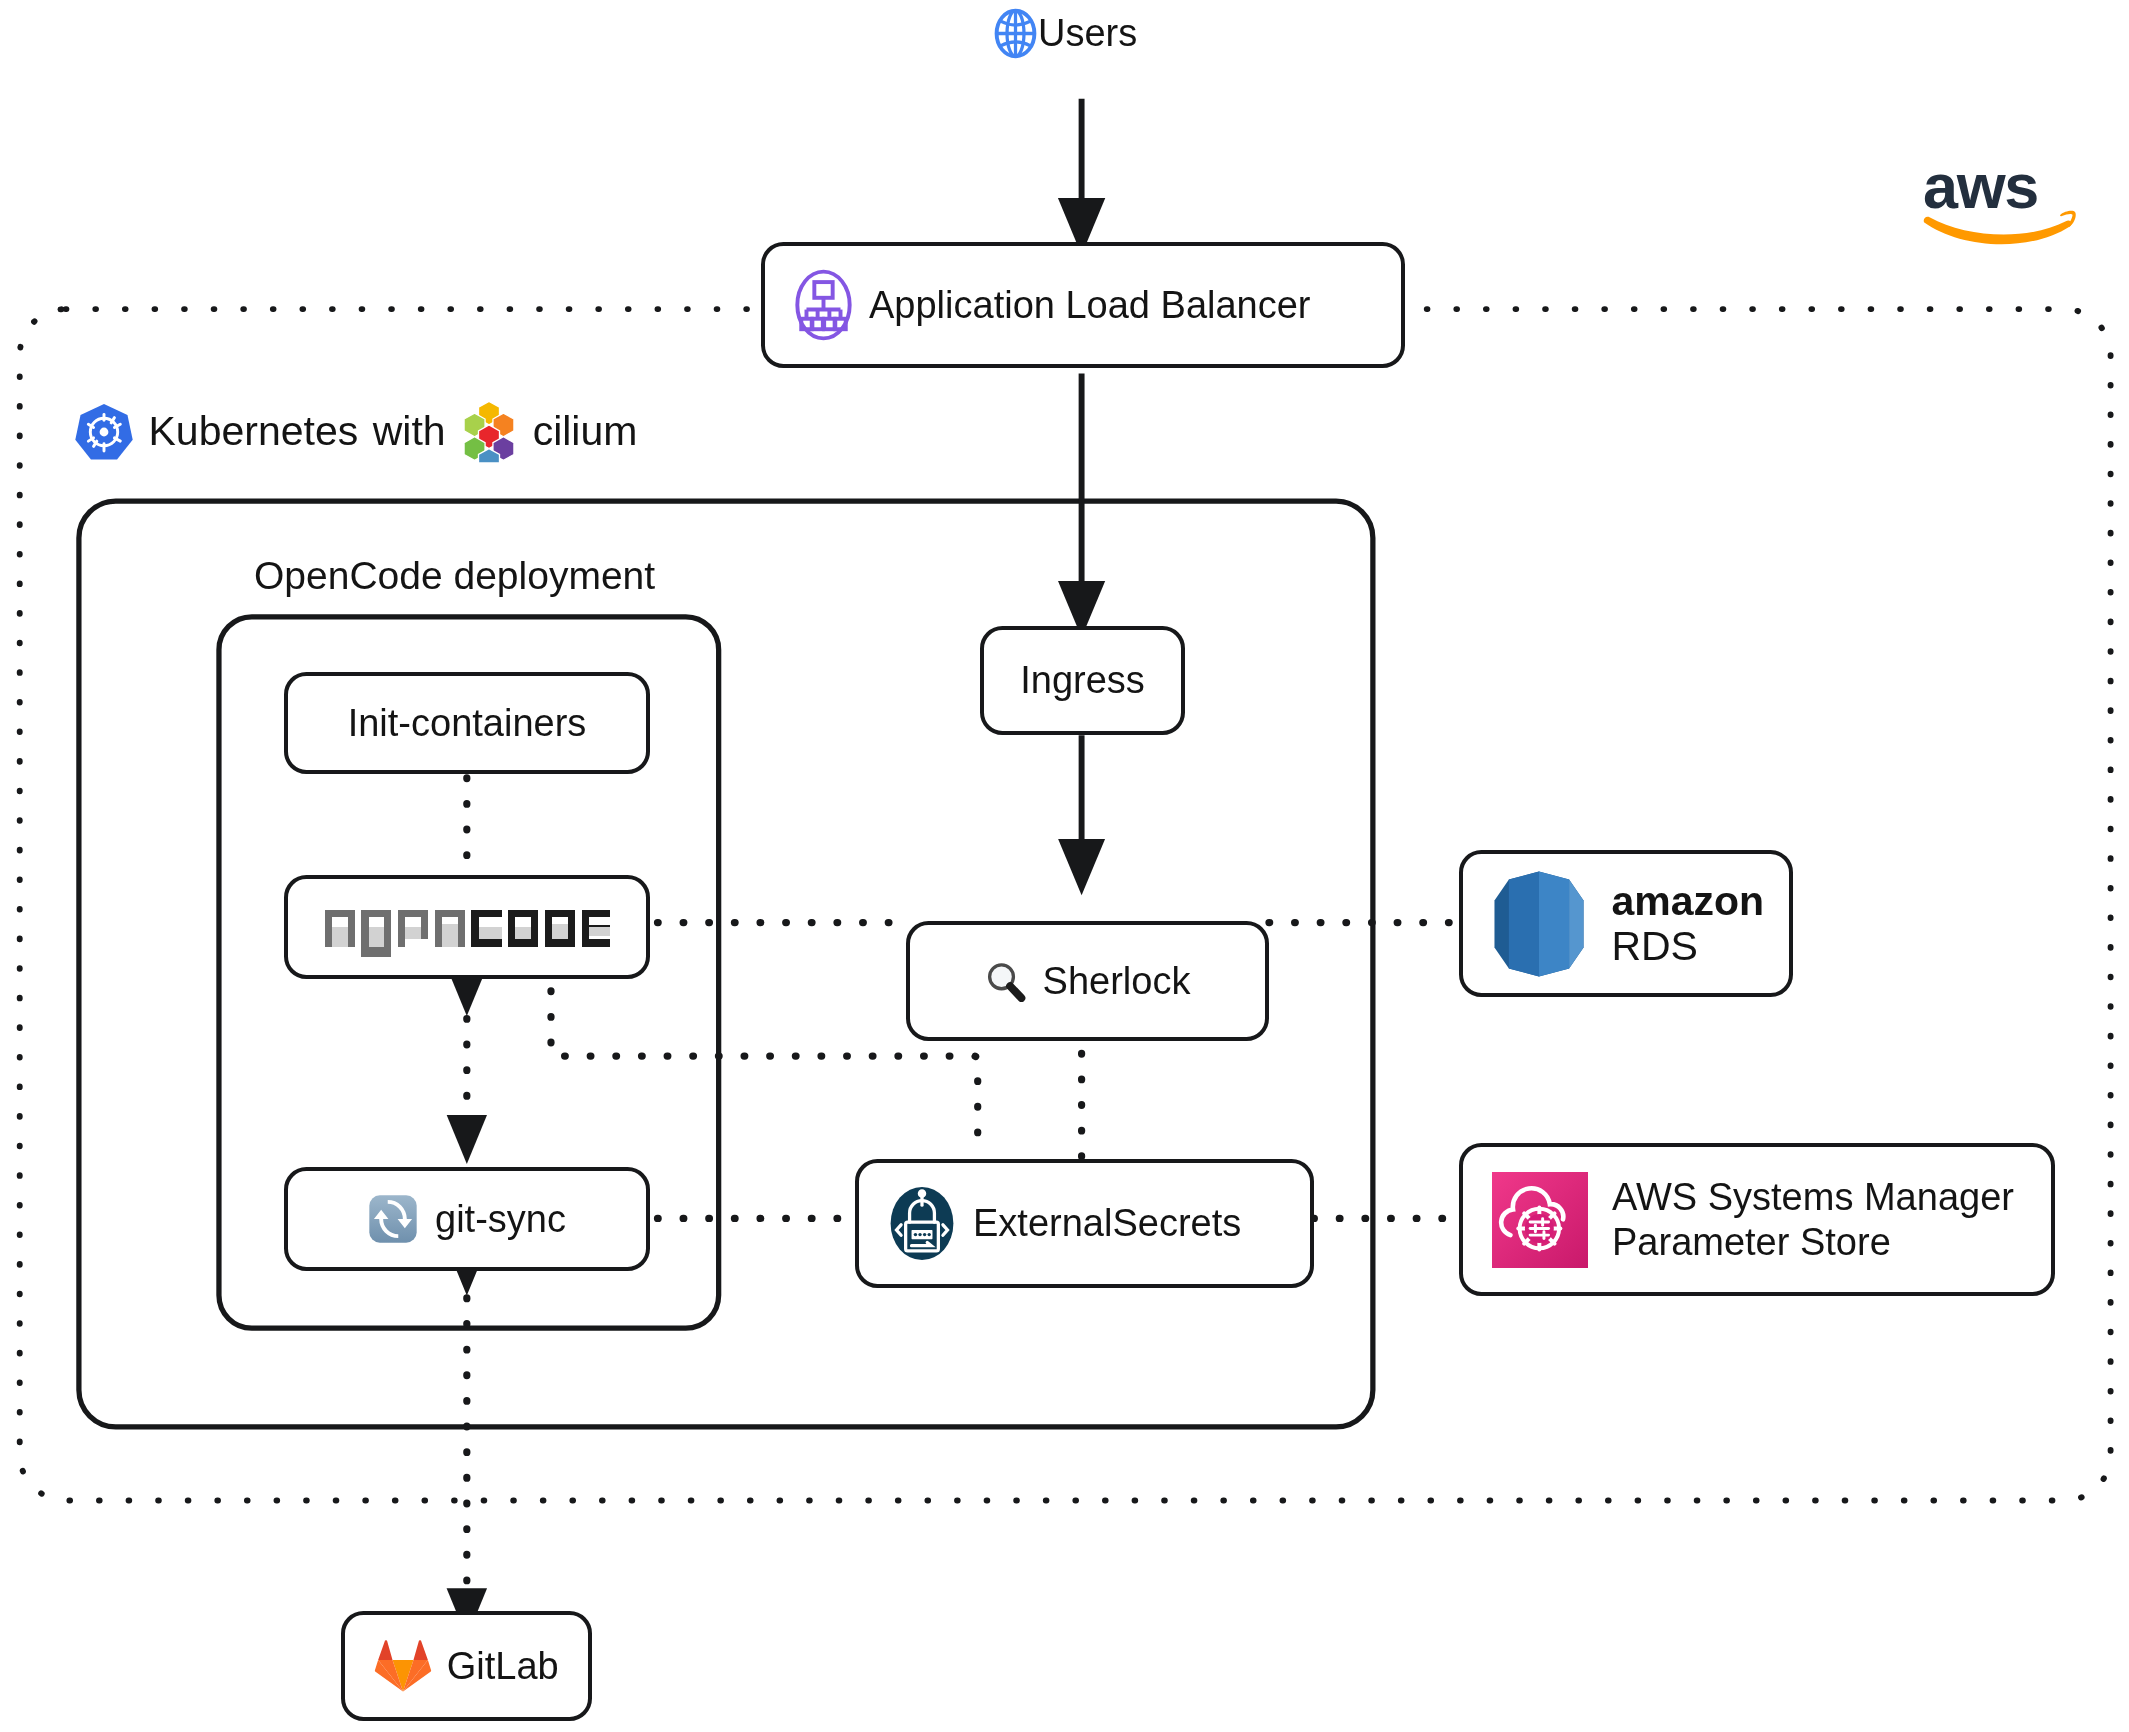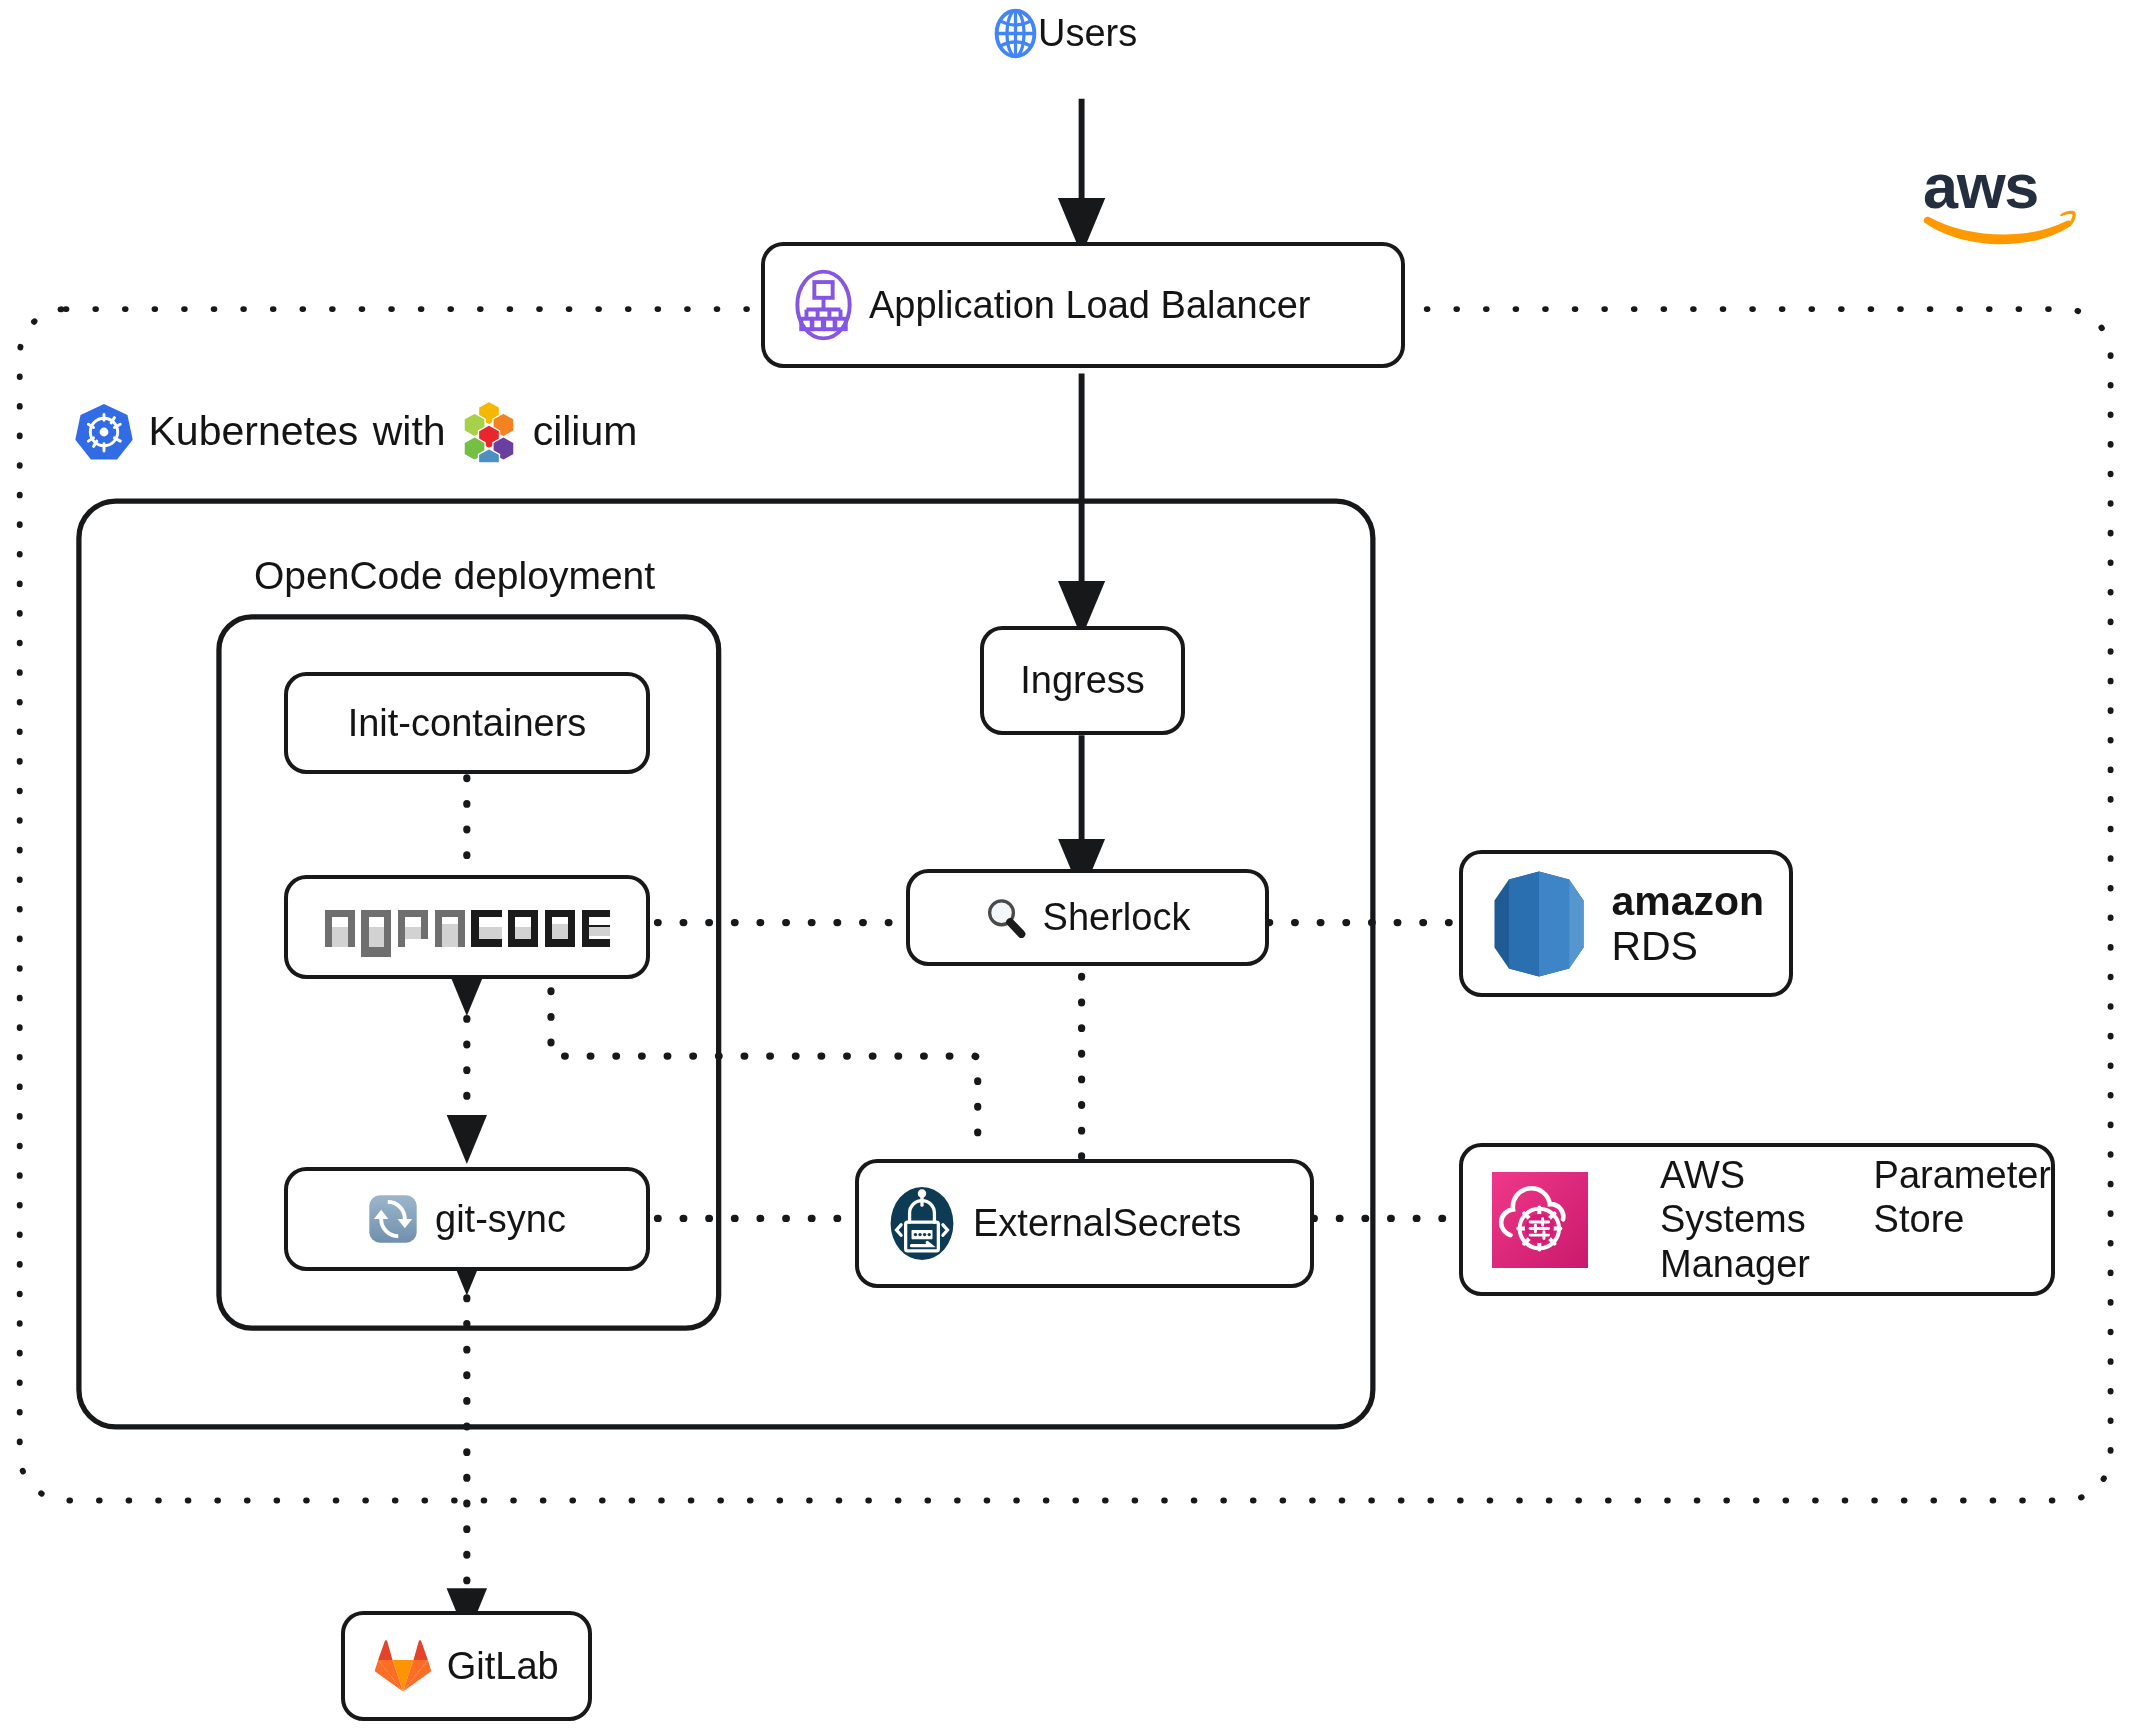--- a/index.html
+++ b/index.html
@@ -215,21 +215,21 @@
         <path d="M38,61 A23,23 0 0 1 15,38 L23,38 L12,24 L1,38 L9,38 A29,29 0 0 0 38,67 Z" fill="#ffffff" transform="translate(8,0)"></path>
       </svg>
     </span>
     <span class="nodelabel">git-sync</span>
   </div>
 
   <div class="nodebox" style="left:980px;top:626px;width:205px;height:109px;">
     <span class="nodelabel">Ingress</span>
   </div>
 
-  <div class="nodebox" style="left:906px;top:869px;width:363px;height:97px;">
+  <div class="nodebox" style="left:906px;top:921px;width:363px;height:120px;">
     <span class="iconwrap">
       <svg width="41" height="41" viewBox="0 0 62 62">
         <circle cx="25" cy="24" r="18" fill="#f4f6f8" stroke="#4a4a4a" stroke-width="5"></circle>
         <line x1="38" y1="38" x2="55" y2="56" stroke="#1b1b1b" stroke-width="12" stroke-linecap="round"></line>
       </svg>
     </span>
     <span class="nodelabel">Sherlock</span>
   </div>
 
   <div class="nodebox" style="left:855px;top:1159px;width:459px;height:129px;justify-content:flex-start;padding-left:29px;">
@@ -302,21 +302,21 @@
             <line x1="-14" y1="10" x2="14" y2="10"></line>
           </g>
           <g stroke="#ffffff" stroke-width="4.5" stroke-linecap="round">
             <line x1="5" y1="-15" x2="5" y2="-5"></line>
             <line x1="-6" y1="-5" x2="-6" y2="5"></line>
             <line x1="7" y1="5" x2="7" y2="15"></line>
           </g>
         </g>
       </svg>
     </span>
-    <span class="nodelabel two" style="display:flex;flex-direction:row;line-height:1.16;margin-left:48px;">
+    <span class="nodelabel two" style="display:flex;flex-direction:column;line-height:1.16;">
       <span>AWS Systems Manager</span>
       <span>Parameter Store</span>
     </span>
   </div>
 
   <div class="nodebox" style="left:341px;top:1611px;width:251px;height:110px;gap:14.5px;">
     <span class="iconwrap">
       <svg width="58" height="55" viewBox="0 0 88 84">
         <path d="M44,80 L60,32 L28,32 Z" fill="#fc9403"></path>
         <path d="M44,80 L28,32 L6,32 Z" fill="#fc6d26"></path>

